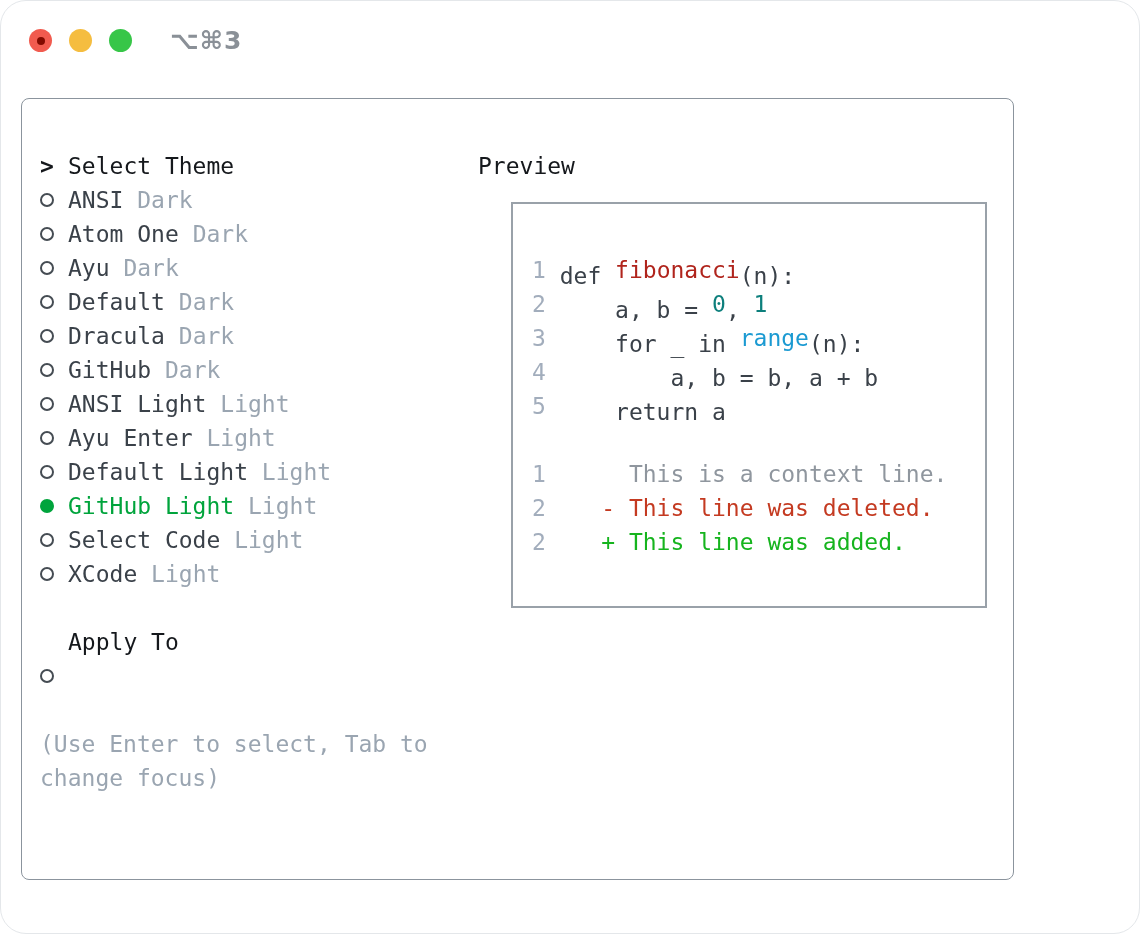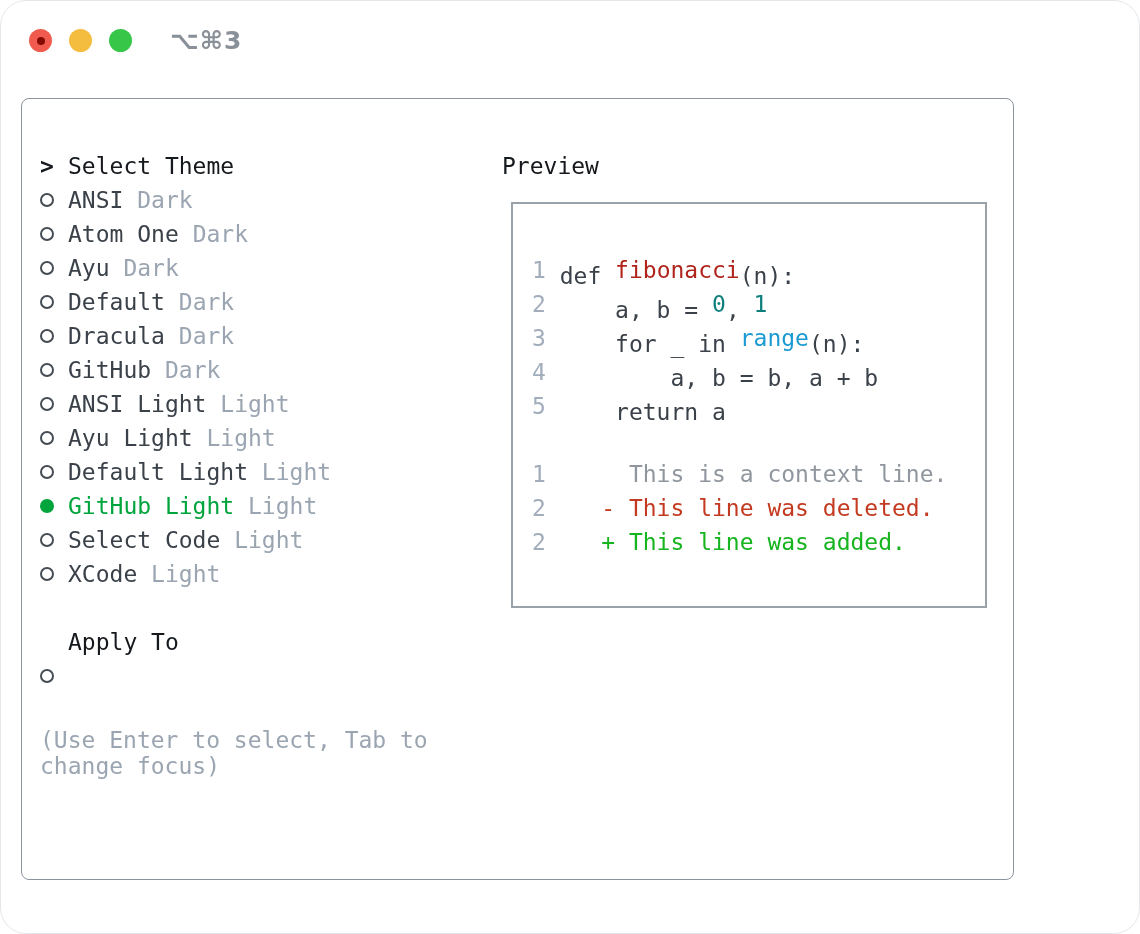--- a/index.html
+++ b/index.html
@@ -67,26 +67,26 @@
   }
   .cursor-glyph {
     font-weight: bold; color: var(--text-dark, #15181c); font-size: 23px;
   }
   .hdr { font-weight: normal; color: var(--text-dark, #15181c); }
   .t-name { color: var(--item-text, #3c434b); }
   .t-name.green { color: var(--accent-green, #00a43c); text-align: center; }
   .t-suffix { color: var(--muted-gray, #9aa5b1); }
   .spacer { height: 34px; }
   .hint {
-    width: 430px; font-size: 23px; line-height: 26px;
+    width: 430px; font-size: 23px; line-height: 34px;
     color: var(--muted-gray, #9aa5b1);
   }
 
   .right-header {
-    position: absolute; left: 480px; top: 50px; height: 34px;
+    position: absolute; left: 456px; top: 50px; height: 34px;
     display: flex; align-items: center; font-size: 23px;
   }
 
   .preview-box {
     position: absolute; left: 489px; top: 103px;
     width: 476px; height: 406px;
     border: 2px solid var(--box-border, #99a1a9);
     background: #fff;
     padding: 49px 0 0 19px;
     font-size: 23px;
@@ -126,21 +126,21 @@
       </div>
 
       <div id="theme-list">
           <div class="row"><span class="bullet"><span class="ring"></span></span><span class="t-name">ANSI</span><span class="t-suffix"> Dark</span></div>
           <div class="row"><span class="bullet"><span class="ring"></span></span><span class="t-name">Atom One</span><span class="t-suffix"> Dark</span></div>
           <div class="row"><span class="bullet"><span class="ring"></span></span><span class="t-name">Ayu</span><span class="t-suffix"> Dark</span></div>
           <div class="row"><span class="bullet"><span class="ring"></span></span><span class="t-name">Default</span><span class="t-suffix"> Dark</span></div>
           <div class="row"><span class="bullet"><span class="ring"></span></span><span class="t-name">Dracula</span><span class="t-suffix"> Dark</span></div>
           <div class="row"><span class="bullet"><span class="ring"></span></span><span class="t-name">GitHub</span><span class="t-suffix"> Dark</span></div>
           <div class="row"><span class="bullet"><span class="ring"></span></span><span class="t-name">ANSI Light</span><span class="t-suffix"> Light</span></div>
-          <div class="row"><span class="bullet"><span class="ring"></span></span><span class="t-name">Ayu Light</span><span class="t-suffix"> Light</span></div>
+          <div class="row"><span class="bullet"><span class="ring"></span></span><span class="t-name">Ayu Enter</span><span class="t-suffix"> Light</span></div>
           <div class="row"><span class="bullet"><span class="ring"></span></span><span class="t-name">Default Light</span><span class="t-suffix"> Light</span></div>
           <div class="row"><span class="bullet"><span class="ring selected"></span></span><span class="t-name green">GitHub Light</span><span class="t-suffix"> Light</span></div>
           <div class="row"><span class="bullet"><span class="ring"></span></span><span class="t-name">Select Code</span><span class="t-suffix"> Light</span></div>
           <div class="row"><span class="bullet"><span class="ring"></span></span><span class="t-name">XCode</span><span class="t-suffix"> Light</span></div>
         </div>
 
       <div class="spacer"></div>
 
       <div class="row">
         <span class="bullet"></span>

